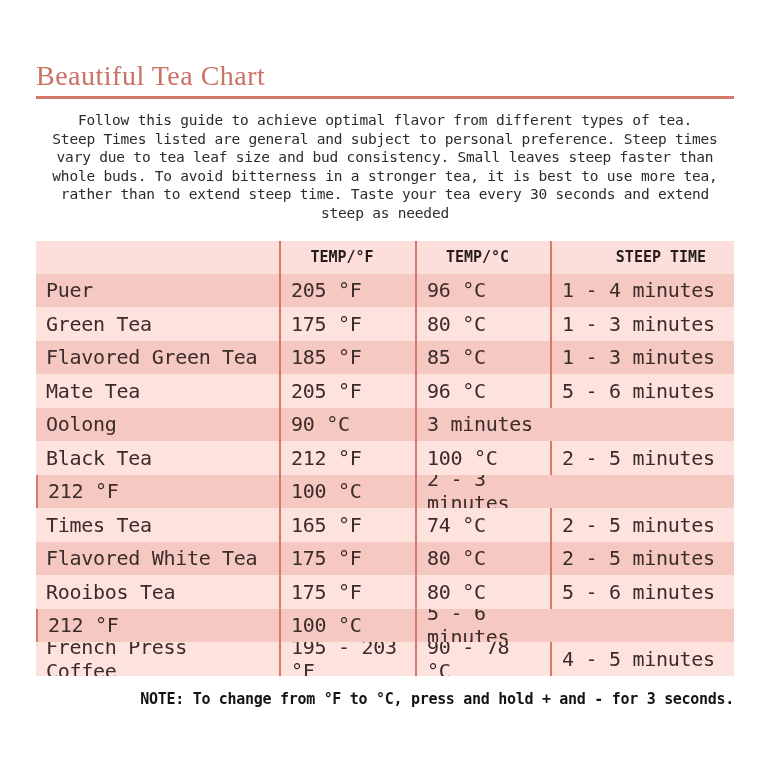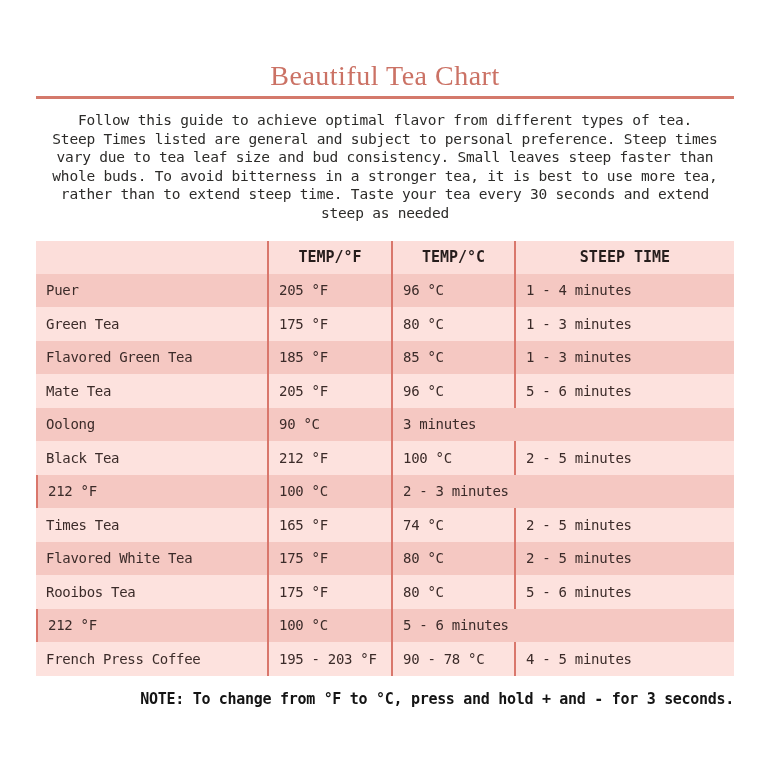--- a/index.html
+++ b/index.html
@@ -6,46 +6,47 @@
   .page{
     width:768px;height:768px;background:#ffffff;overflow:hidden;
     font-family:"DejaVu Sans Mono",monospace;
     box-sizing:border-box;position:relative;
   }
   .content{position:absolute;left:36px;top:0;width:698px;}
   .title{
     margin-top:60px;
     font-family:"Liberation Serif","DejaVu Serif",serif;
     font-size:28px;line-height:32px;font-weight:400;
-    color:#cb7265;letter-spacing:0.5px;text-align:center;
+    color:#cb7265;letter-spacing:0.5px;
   }
   .title-rule{
     margin-top:4px;height:3px;width:698px;background:#d4796b;border:none;
   }
   .intro{
     margin-top:12px;
     font-size:14.5px;line-height:18.6px;color:#2c2b29;
     white-space:pre-line;letter-spacing:-0.2px;text-align:center;
   }
   .tea-table{
     margin-top:18px;width:698px;
     display:flex;flex-direction:column;
   }
   .t-row{
     display:grid;
     grid-template-columns:231px 124px 123px 220px;
     height:33.5px;
+    gap:12px;
   }
   .t-row.t-header{height:33px;background:#fcdeda;}
   .t-row:nth-child(even){background:#f5c8c2;}   
   .t-row:nth-child(odd){background:#fde2de;}    
   .t-row.t-header{background:#fcdeda;}
   .cell{
     display:flex;align-items:center;
-    font-size:14px;color:#3b2b29;letter-spacing:-0.3px;
+    font-size:20px;color:#3b2b29;letter-spacing:-0.3px;
     padding-left:10px;box-sizing:border-box;overflow:hidden;
   }
   .cell.c2,.cell.c3,.cell.c4{border-left:2px solid #d9776c;}
   .t-header .cell{
     justify-content:center;padding-left:0;
     font-weight:bold;color:#261d1c;font-size:15px;letter-spacing:0;
   }
   .note{
     margin-top:14px;
     font-size:15px;font-weight:bold;color:#141414;letter-spacing:-0.3px;text-align:right;

